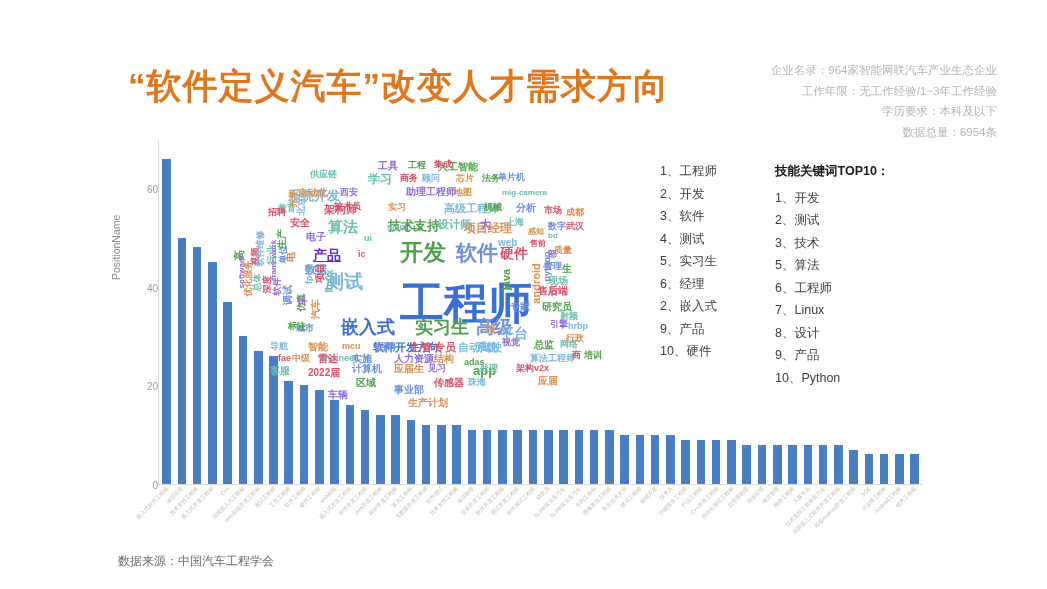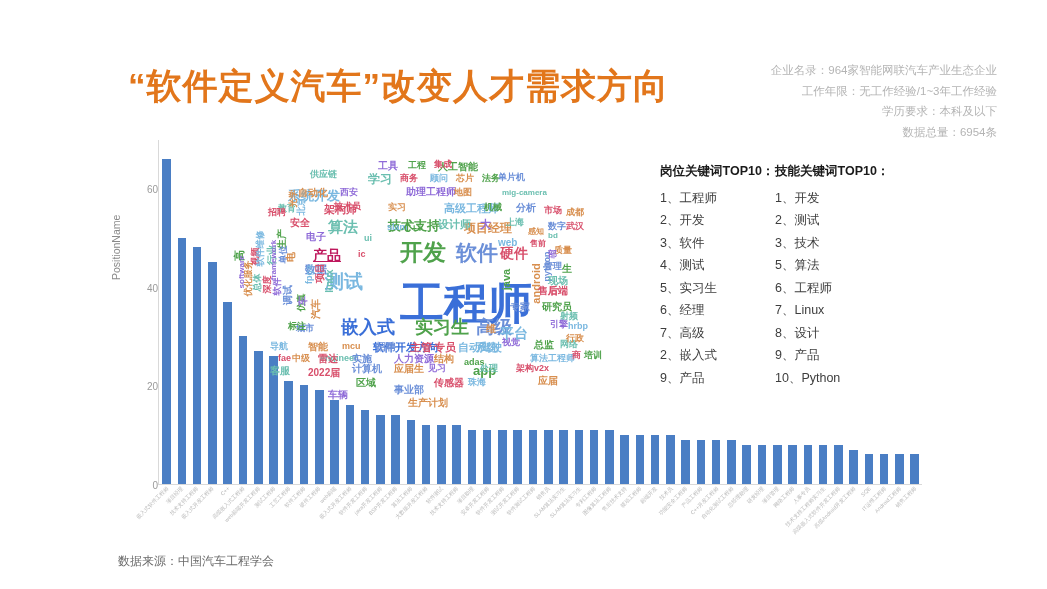--- a/index.html
+++ b/index.html
@@ -412,21 +412,21 @@
 
   <div class="cloud" id="cloud">
       <span style="font-size: 44px; color: rgb(58, 111, 216); left: 152px; top: 135px;">工程师</span>
       <span style="font-size: 23px; color: rgb(79, 162, 75); left: 152px; top: 95px;">开发</span>
       <span style="font-size: 21px; color: rgb(107, 143, 216); left: 208px; top: 96px;">软件</span>
       <span style="font-size: 19px; color: rgb(122, 184, 224); left: 77px; top: 126px;">测试</span>
       <span style="font-size: 18px; color: rgb(58, 111, 216); left: 93px; top: 172px;">嵌入式</span>
       <span style="font-size: 18px; color: rgb(79, 162, 75); left: 167px; top: 172px;">实习生</span>
       <span style="font-size: 18px; color: rgb(107, 143, 216); left: 228px; top: 172px;">高级</span>
       <span style="font-size: 14px; color: rgb(216, 79, 107); left: 252px; top: 100px;">硬件</span>
-      <span style="font-size: 14px; color: #be185d; left: 65px; top: 102px; text-decoration: underline;">产品</span>
+      <span style="font-size: 14px; color: #6d28d9; left: 65px; top: 102px; text-decoration: underline;">产品</span>
       <span style="font-size: 15px; color: rgb(107, 191, 176); left: 80px; top: 73px;">算法</span>
       <span style="font-size: 13px; color: rgb(79, 162, 75); left: 140px; top: 73px;">技术支持</span>
       <span style="font-size: 12px; color: rgb(216, 143, 79); left: 216px; top: 76px;">项目经理</span>
       <span style="font-size: 11px; color: rgb(122, 184, 224); left: 196px; top: 57px;">高级工程师</span>
       <span style="font-size: 10px; color: rgb(143, 107, 216); left: 158px; top: 41px;">助理工程师</span>
       <span style="font-size: 11px; color: rgb(58, 111, 216); left: 125px; top: 196px;">软件开发方向</span>
       <span style="font-size: 11px; color: rgb(216, 79, 107); left: 186px; top: 196px;">专员</span>
       <span style="font-size: 11px; color: rgb(122, 184, 224); left: 228px; top: 196px;">系统</span>
       <span style="font-size: 10px; color: rgb(216, 143, 79); left: 60px; top: 196px;">智能</span>
       <span style="font-size: 11px; color: rgb(107, 191, 176); left: 190px; top: 73px;">设计师</span>
@@ -434,21 +434,21 @@
       <span style="font-size: 10px; color: rgb(79, 162, 75); left: 190px; top: 16px;">人工智能</span>
       <span style="font-size: 9px; color: rgb(107, 191, 176); left: 62px; top: 24px;">供应链</span>
       <span style="font-size: 13px; color: rgb(122, 184, 224); left: 40px; top: 28px; margin-top: 15px;">系统开发</span>
       <span style="font-size: 10px; color: rgb(216, 143, 79); left: 50px; top: 42px;">自动化</span>
       <span style="font-size: 10px; color: rgb(143, 107, 216); left: 130px; top: 15px;">工具</span>
       <span style="font-size: 9px; color: rgb(79, 162, 75); left: 160px; top: 15px;">工程</span>
       <span style="font-size: 9px; color: rgb(216, 79, 107); left: 186px; top: 14px;">集成</span>
       <span style="font-size: 9px; color: rgb(107, 143, 216); left: 250px; top: 27px;">单片机</span>
       <span style="font-size: 9px; color: rgb(216, 143, 79); left: 208px; top: 28px;">芯片</span>
       <span style="font-size: 9px; color: rgb(79, 162, 75); left: 234px; top: 28px;">法务</span>
-      <span style="font-size: 9px; color: rgb(122, 184, 224); left: 182px; top: 28px; text-align: right;">顾问</span>
+      <span style="font-size: 9px; color: rgb(122, 184, 224); left: 174px; top: 28px; text-align: right;">顾问</span>
       <span style="font-size: 9px; color: rgb(216, 79, 107); left: 152px; top: 28px;">商务</span>
       <span style="font-size: 12px; color: rgb(107, 191, 176); left: 120px; top: 27px;">学习</span>
       <span style="font-size: 9px; color: rgb(143, 107, 216); left: 92px; top: 42px;">西安</span>
       <span style="font-size: 9px; color: rgb(216, 143, 79); left: 206px; top: 42px;">地图</span>
       <span style="font-size: 8px; color: rgb(107, 191, 176); left: 254px; top: 43px;">mig-camera</span>
       <span style="font-size: 9px; color: rgb(216, 79, 107); left: 86px; top: 56px;">技术员</span>
       <span style="font-size: 9px; color: rgb(216, 143, 79); left: 140px; top: 57px;">实习</span>
       <span style="font-size: 9px; color: rgb(79, 162, 75); left: 236px; top: 57px;">机械</span>
       <span style="font-size: 10px; color: rgb(107, 143, 216); left: 268px; top: 57px;">分析</span>
       <span style="font-size: 9px; color: rgb(216, 79, 107); left: 296px; top: 60px;">市场</span>
@@ -542,31 +542,30 @@
       <span style="font-size: 10px; color: rgb(216, 79, 107); left: 290px; top: 140px;">售后</span>
       <span style="font-size: 10px; color: rgb(107, 191, 176); left: 300px; top: 130px;">现场</span>
       <span style="font-size: 9px; color: rgb(143, 107, 216); left: 300px; top: 104px;">部</span>
       <span style="font-size: 14px; color: rgb(122, 184, 224); left: 252px; top: 180px;">平台</span>
       <span style="font-size: 10px; color: rgb(216, 143, 79); left: 238px; top: 178px;">维</span>
       <span style="font-size: 9px; color: rgb(107, 191, 176); left: 116px; top: 88px;">ui</span>
       <span style="font-size: 9px; color: rgb(216, 79, 107); left: 110px; top: 104px;">ic</span>
     </div>
 
   <div class="top10" id="top10-position">
-    <div class="hd">岗位关键词TOP10：</div>
     <div id="top10-position-list">
         <div class="row">1、工程师</div>
         <div class="row">2、开发</div>
         <div class="row">3、软件</div>
         <div class="row">4、测试</div>
         <div class="row">5、实习生</div>
         <div class="row">6、经理</div>
-        <div class="row">7、高级</div>
         <div class="row">2、嵌入式</div>
         <div class="row">9、产品</div>
+        <div class="row">10、硬件</div>
       </div>
   </div>
 
   <div class="top10" id="top10-skill">
     <div class="hd">技能关键词TOP10：</div>
     <div id="top10-skill-list">
         <div class="row">1、开发</div>
         <div class="row">2、测试</div>
         <div class="row">3、技术</div>
         <div class="row">5、算法</div>

